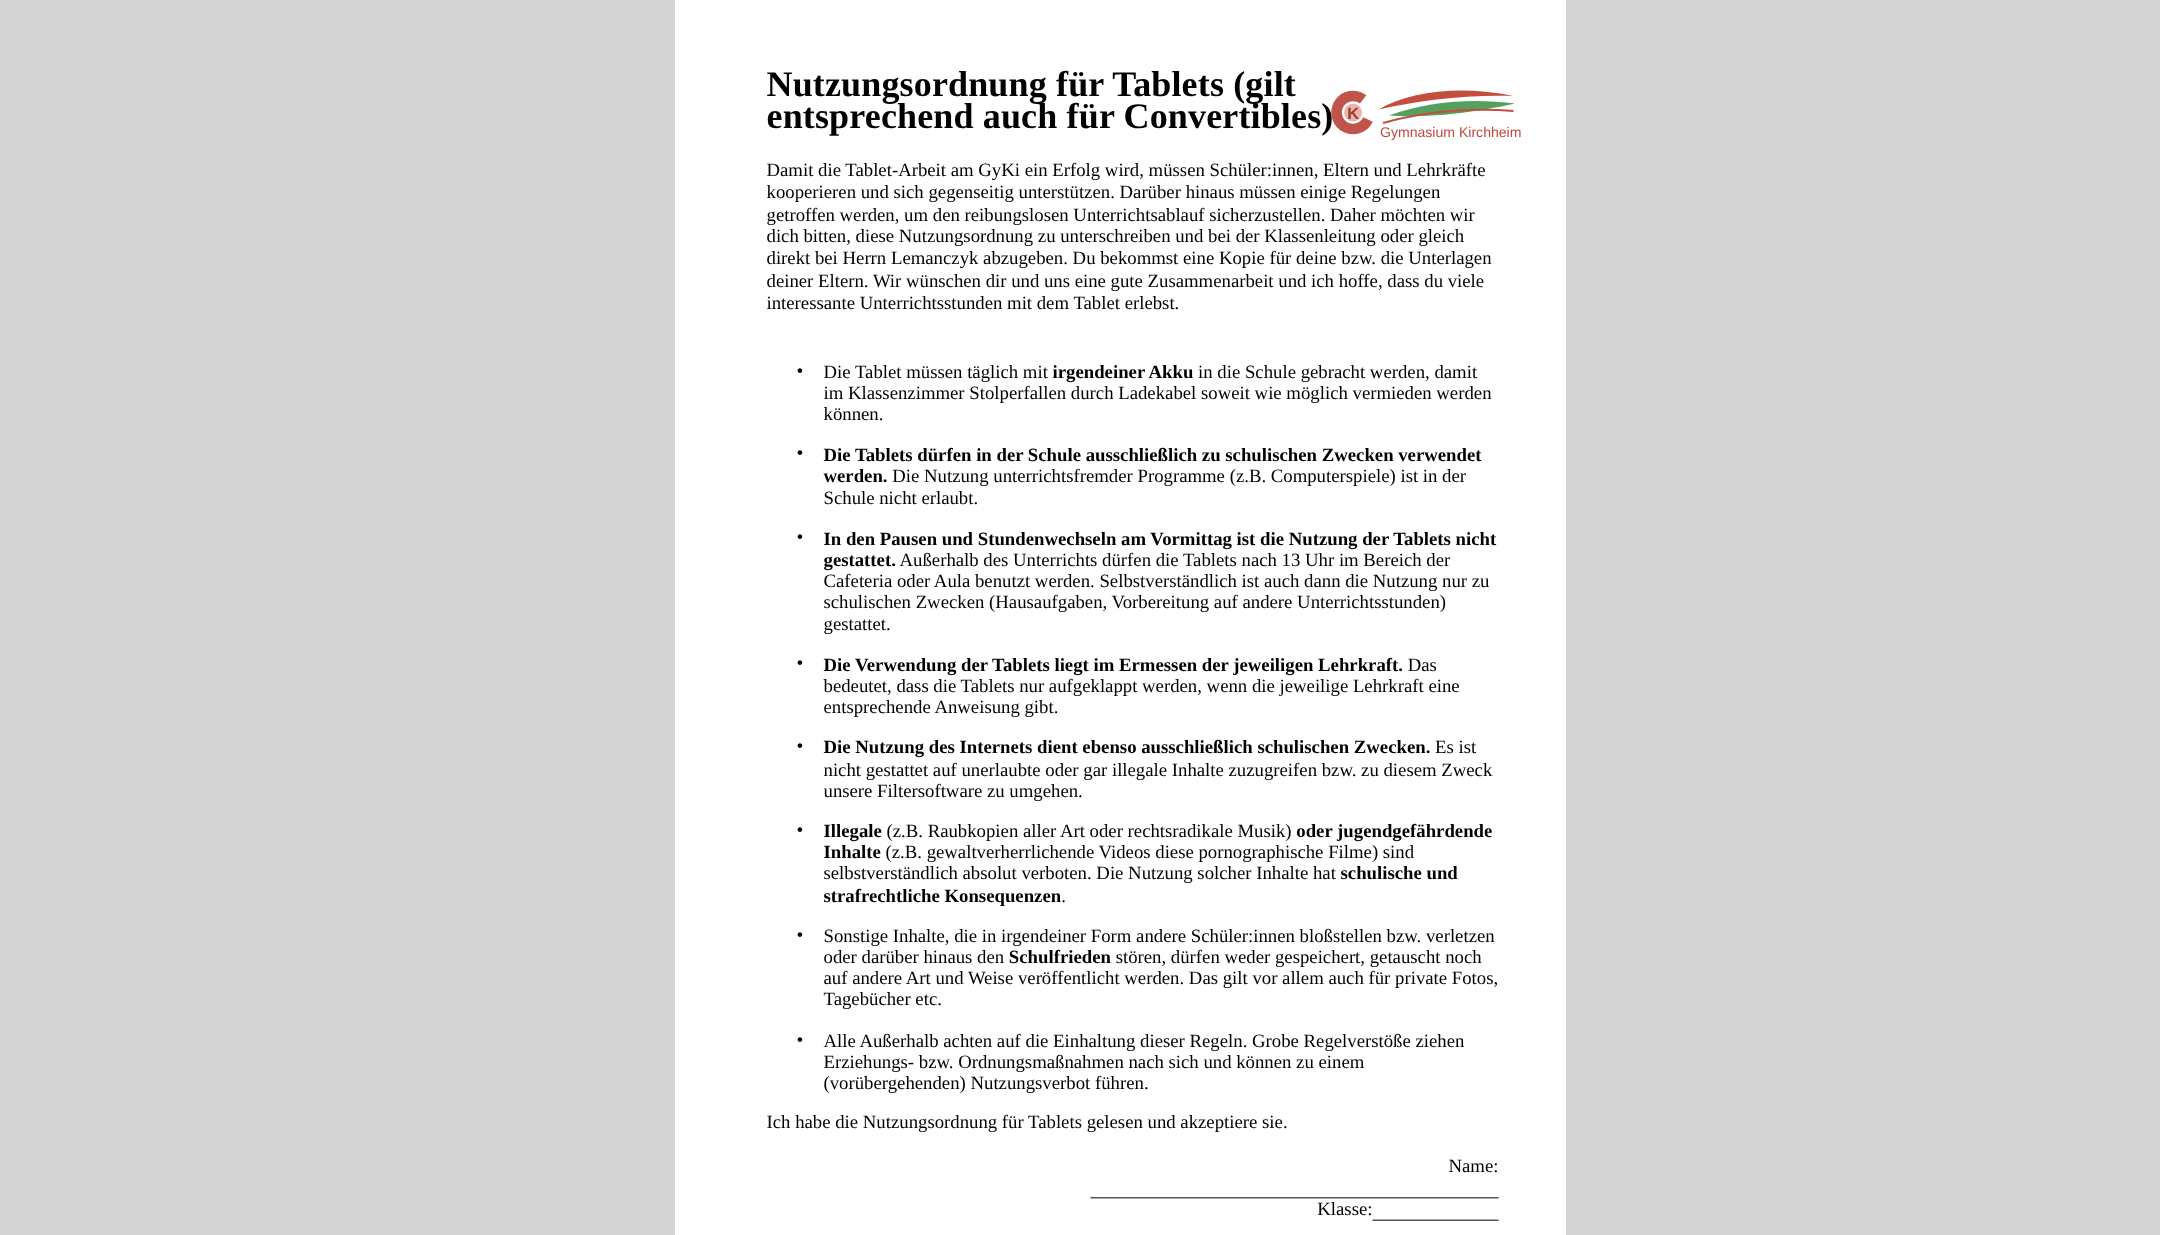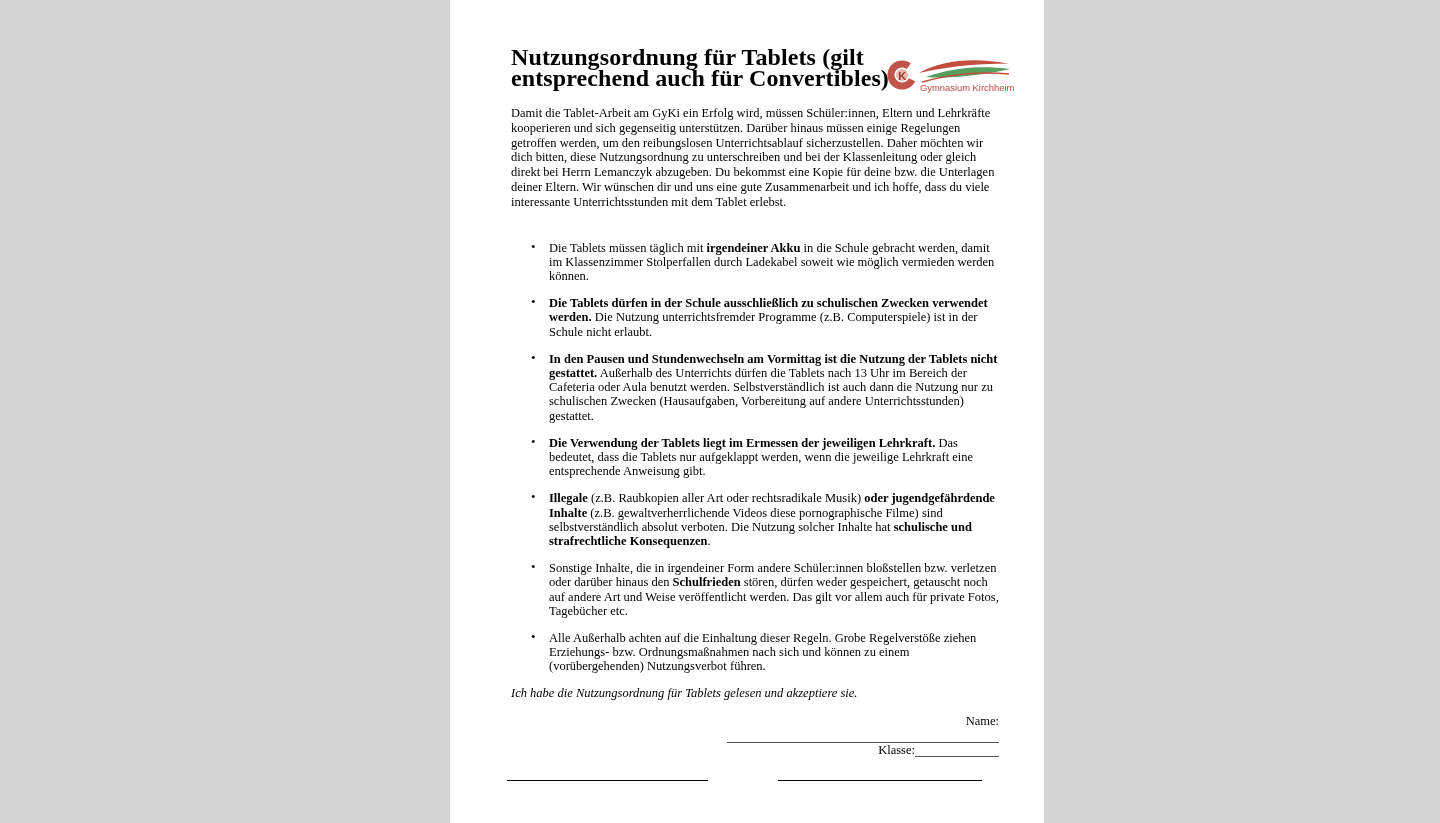--- a/index.html
+++ b/index.html
@@ -68,37 +68,36 @@
     content: "\2022";
     position: absolute;
     left: -18px;
     top: -1px;
     font-size: 13px;
   }
   p.acceptance {
     margin: 12px 0 0 0;
     font-size: 12.5px;
     line-height: 14.8px;
-    font-style: italic;
   }
   .form-row {
     margin-top: 14px;
     display: flex;
     align-items: flex-end;
     font-size: 12.5px;
     line-height: 15px;
     flex-direction: column;
   }
   .fill-line {
     border-bottom: 1px solid #555;
     height: 13px;
     display: inline-block;
   }
   .name-line  { width: 272px; margin-left: 6px; }
-  .klasse-group { margin-left: 31px; display: flex; }
+  .klasse-group { margin-left: 31px; display: flex; align-items: flex-end; }
   .klasse-line { width: 84px; }
   .sig-row {
     margin-top: 22px;
     display: flex;
     font-size: 12.5px;
   }
   .sig-col {
     border-top: 1px solid #000;
     padding-top: 2px;
   }
@@ -125,24 +124,25 @@
       </g>
       <text x="34" y="34" font-family="'Liberation Sans', sans-serif" font-size="9.4" fill="#c2473d">Gymnasium Kirchheim</text>
     </svg>
 
     <h1 class="doc-title">Nutzungsordnung für Tablets (gilt entsprechend auch für Convertibles)</h1>
 
     <p class="intro">Damit die Tablet-Arbeit am GyKi ein Erfolg wird, müssen Schüler:innen, Eltern und Lehrkräfte kooperieren und sich gegenseitig unterstützen. Darüber hinaus müssen einige Regelungen getroffen werden, um den reibungslosen Unterrichtsablauf sicherzustellen. Daher möchten wir dich bitten, diese Nutzungsordnung zu unterschreiben und bei der Klassenleitung oder gleich direkt bei Herrn Lemanczyk abzugeben. Du bekommst eine Kopie für deine bzw. die Unterlagen deiner Eltern. Wir wünschen dir und uns eine gute Zusammenarbeit und ich hoffe, dass du viele interessante Unterrichtsstunden mit dem Tablet erlebst.</p>
 
 
     <ul class="rules">
-        <li><span>Die Tablets müssen täglich mit </span><b>irgendeiner Akku</b><span> in die Schule gebracht werden, damit im Klassenzimmer Stolperfallen durch Ladekabel soweit wie möglich vermieden werden können.</span></li>
+        <li><span>Die Tablet müssen täglich mit </span><b>irgendeiner Akku</b><span> in die Schule gebracht werden, damit im Klassenzimmer Stolperfallen durch Ladekabel soweit wie möglich vermieden werden können.</span></li>
         <li><b>Die Tablets dürfen in der Schule ausschließlich zu schulischen Zwecken verwendet werden.</b><span> Die Nutzung unterrichtsfremder Programme (z.B. Computerspiele) ist in der Schule nicht erlaubt.</span></li>
         <li><b>In den Pausen und Stundenwechseln am Vormittag ist die Nutzung der Tablets nicht gestattet.</b><span> Außerhalb des Unterrichts dürfen die Tablets nach 13 Uhr im Bereich der Cafeteria oder Aula benutzt werden. Selbstverständlich ist auch dann die Nutzung nur zu schulischen Zwecken (Hausaufgaben, Vorbereitung auf andere Unterrichtsstunden) gestattet.</span></li>
         <li><b>Die Verwendung der Tablets liegt im Ermessen der jeweiligen Lehrkraft.</b><span> Das bedeutet, dass die Tablets nur aufgeklappt werden, wenn die jeweilige Lehrkraft eine entsprechende Anweisung gibt.</span></li>
+        <li><b>Die Nutzung des Internets dient ebenso ausschließlich schulischen Zwecken.</b><span> Es ist nicht gestattet auf unerlaubte oder gar illegale Inhalte zuzugreifen bzw. zu diesem Zweck unsere Filtersoftware zu umgehen.</span></li>
         <li><b>Illegale</b><span> (z.B. Raubkopien aller Art oder rechtsradikale Musik) </span><b>oder jugendgefährdende Inhalte</b><span> (z.B. gewaltverherrlichende Videos diese pornographische Filme) sind selbstverständlich absolut verboten. Die Nutzung solcher Inhalte hat </span><b>schulische und strafrechtliche Konsequenzen</b><span>.</span></li>
         <li><span>Sonstige Inhalte, die in irgendeiner Form andere Schüler:innen bloßstellen bzw. verletzen oder darüber hinaus den </span><b>Schulfrieden</b><span> stören, dürfen weder gespeichert, getauscht noch auf andere Art und Weise veröffentlicht werden. Das gilt vor allem auch für private Fotos, Tagebücher etc.</span></li>
         <li><span>Alle Außerhalb achten auf die Einhaltung dieser Regeln. Grobe Regelverstöße ziehen Erziehungs- bzw. Ordnungsmaßnahmen nach sich und können zu einem (vorübergehenden) Nutzungsverbot führen.</span></li>
       </ul>
 
     <p class="acceptance">Ich habe die Nutzungsordnung für Tablets gelesen und akzeptiere sie.</p>
 
     <div class="form-row">
       <span>Name:</span>
       <span class="fill-line name-line"></span>

